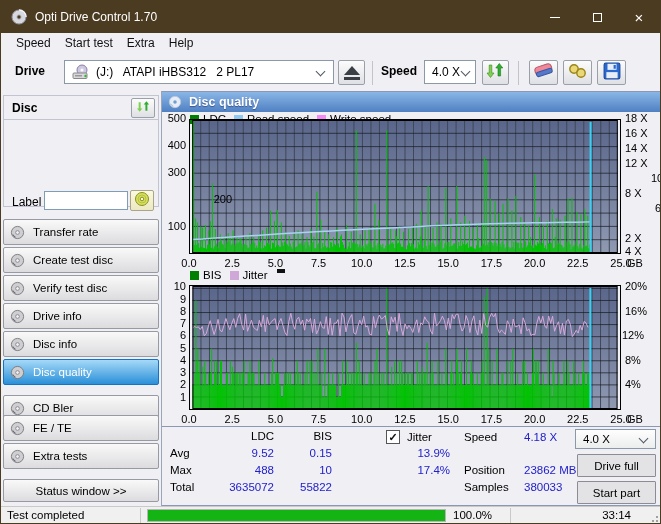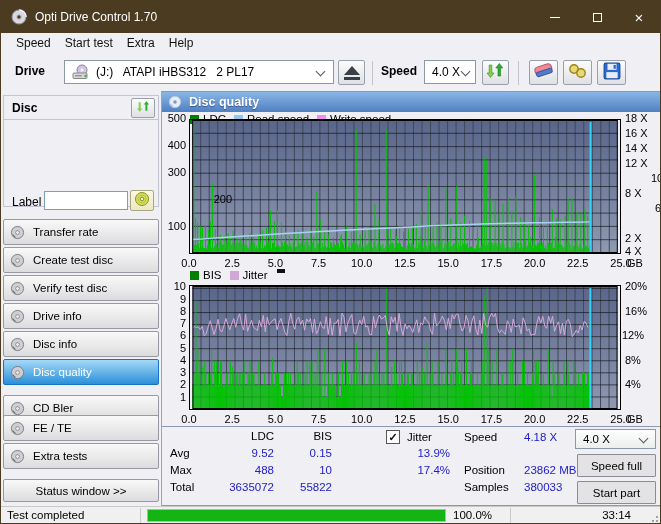--- a/index.html
+++ b/index.html
@@ -497,21 +497,21 @@
       <div class="st val" style="left:362px;top:4px;">4.18 X</div>
       <div class="st" style="left:302px;top:37px;">Position</div>
       <div class="st val" style="left:362px;top:37px;">23862 MB</div>
       <div class="st" style="left:302px;top:54px;">Samples</div>
       <div class="st val" style="left:362px;top:54px;">380033</div>
 
       <div id="speed-select">
         <span class="seltext">4.0 X</span>
         <span class="chev" style="right:8px;top:5px;"></span>
       </div>
-      <div class="pushbtn" style="top:27px;">Speed full</div>
+      <div class="pushbtn" style="top:27px;">Drive full</div>
       <div class="pushbtn" style="top:54px;">Start part</div>
     </div>
   <div class="axis-label al-left" style="left: 0px; top: 128px;">100</div>
       <div class="axis-label al-left" style="left: 16px; top: 101px; margin-left: 30px;">200</div>
       <div class="axis-label al-left" style="left: 0px; top: 74px;">300</div>
       <div class="axis-label al-left" style="left: 0px; top: 47px;">400</div>
       <div class="axis-label al-left" style="left: 0px; top: 20px;">500</div>
       <div class="axis-label " style="left: 463px; top: 140px;">2 X</div>
       <div class="axis-label " style="left: 463px; top: 125px; margin-top: 28px;">4 X</div>
       <div class="axis-label " style="left: 463px; top: 110px; padding-left: 30px;">6 X</div>

